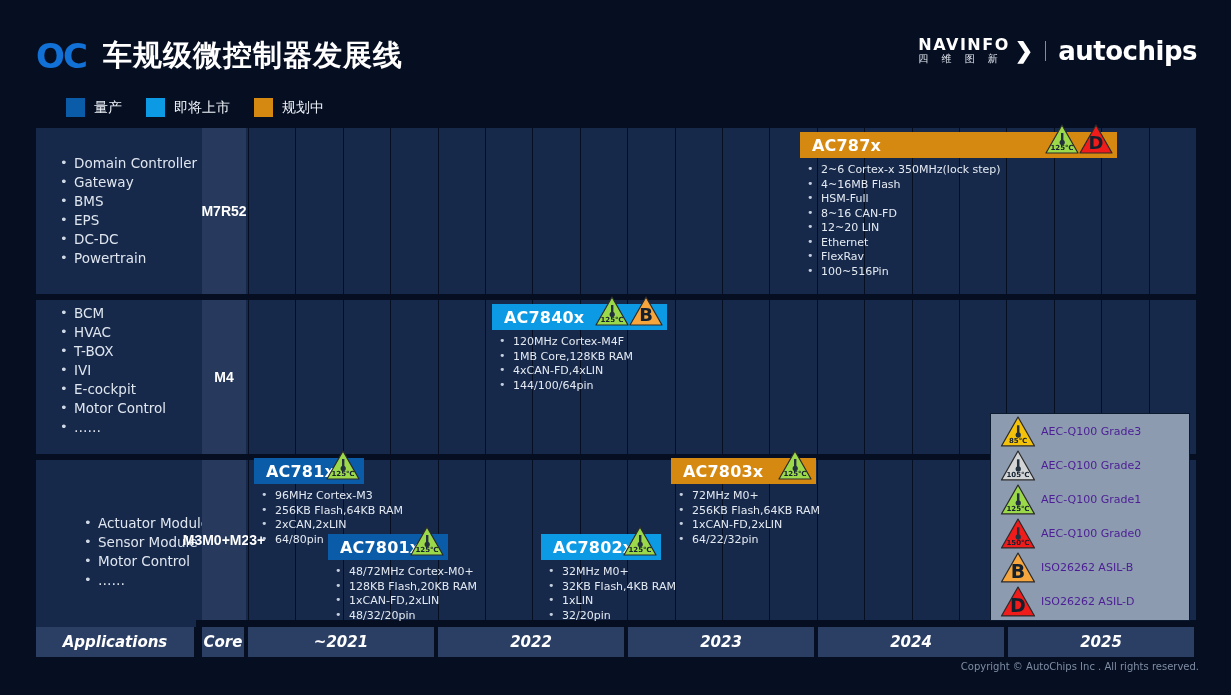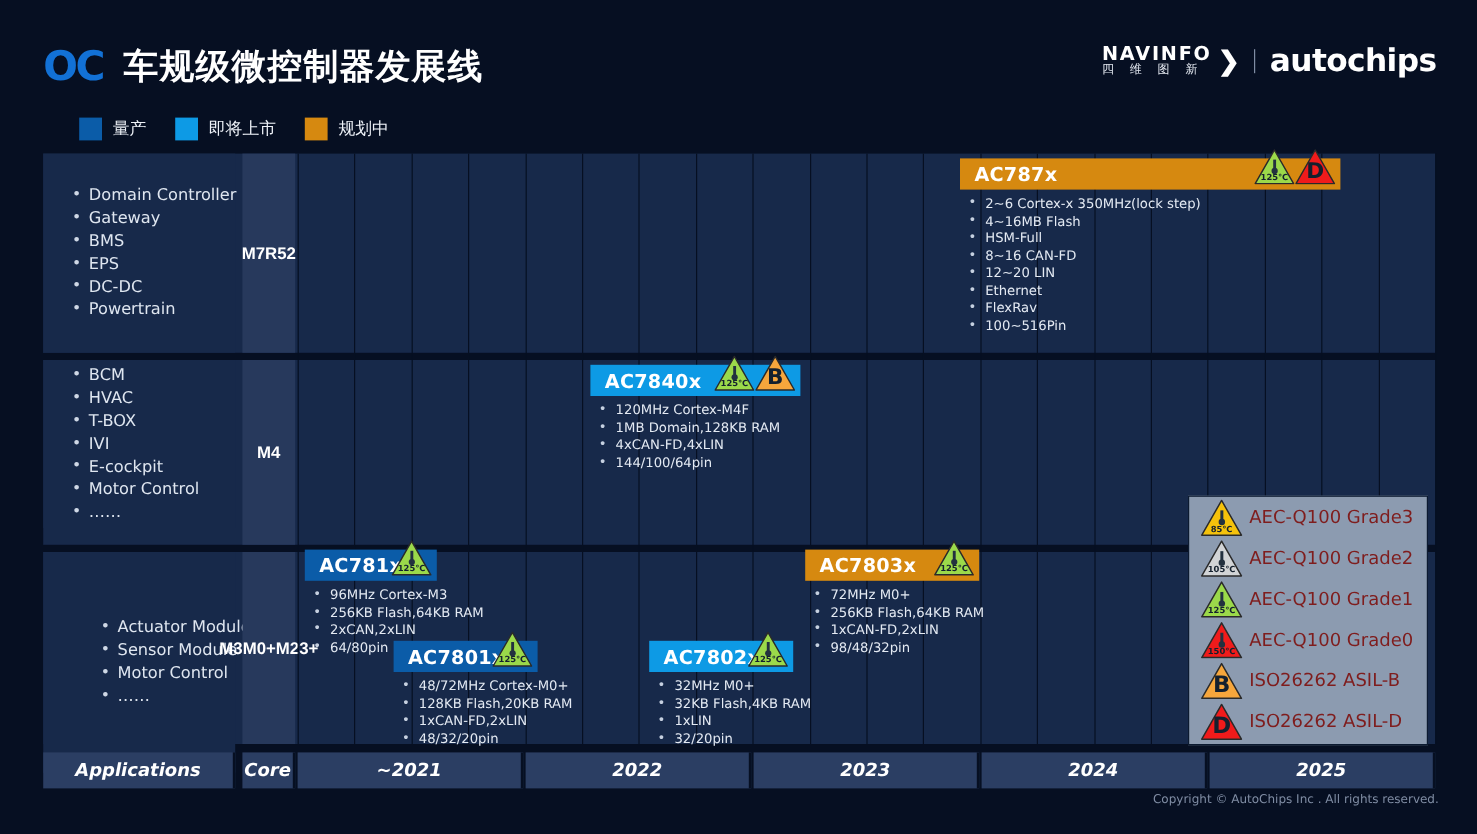--- a/index.html
+++ b/index.html
@@ -73,21 +73,21 @@
   .tri .tri-temp{ position:absolute; left:0; width:34px; text-align:center; bottom:2px;
                   font-size:7px; font-weight:bold; color:#14202e; font-family:"DejaVu Sans", sans-serif;}
   .tri .tri-letter{ position:absolute; left:0; width:34px; text-align:center; bottom:1px;
                   font-size:16px; font-weight:bold; color:#14202e; font-family:"DejaVu Sans", sans-serif;}
 
   
   #cert-legend{ position:absolute; left:990px; top:413px; width:200px; height:208px;
                 background:#8c9bb0; border:1px solid #0c1a30; }
   .cl-row{ height:34px; display:flex; align-items:center; padding-left:4px; }
   .cl-tri{ width:46px; display:flex; justify-content:center; }
-  .cl-label{ font-size:15px; color:#7f1d1d; font-family:"DejaVu Sans", sans-serif; }
+  .cl-label{ font-size:11px; color:#4c1d95; font-family:"DejaVu Sans", sans-serif; }
 
   
   #axis{ position:absolute; left:36px; top:627px; height:30px; }
   .axcell{ position:absolute; top:0; height:30px; background:#2b3e63;
            display:flex; align-items:center; justify-content:center;
            font-size:15px; font-weight:bold; color:#ffffff; font-family:"DejaVu Sans", sans-serif;
            border-right:2px solid #060f22;}
   #copyright{ position:absolute; right:32px; top:661px; font-size:10px; color:#7f8ca3;
               font-family:"DejaVu Sans", sans-serif; }
 </style>
@@ -244,21 +244,21 @@
           <span class="tri" style="width: 34px; height: 30px;">
             <svg width="34" height="30" viewBox="0 0 34 30">
               <path d="M17 1 L33 29 L1 29 Z" fill="#f6a63c" stroke="#2a2a2a" stroke-width="1.2" stroke-linejoin="round"></path>
             </svg>
             <span class="tri-letter" style="width: 34px; font-size: 18px;">B</span>
           </span>
         </div>
       </div>
       <ul class="prod-specs">
         <li>120MHz  Cortex-M4F</li>
-        <li>1MB Domain,128KB RAM</li>
+        <li>1MB Core,128KB RAM</li>
         <li>4xCAN-FD,4xLIN</li>
         <li>144/100/64pin</li>
       </ul>
     </div>
     <div class="prod" style="left: 218px; top: 330px; width: 110px;">
       <div class="prod-bar" style="background: rgb(11, 92, 168); height: 26px;">
         <span class="prod-name">AC781x</span>
         <div class="badges">
           <span class="tri" style="width: 34px; height: 30px;">
             <svg width="34" height="30" viewBox="0 0 34 30">
@@ -338,21 +338,21 @@
               </g>
             </svg>
             <span class="tri-temp" style="width: 34px; font-size: 7px;">125℃</span>
           </span>
         </div>
       </div>
       <ul class="prod-specs">
         <li>72MHz M0+</li>
         <li>256KB Flash,64KB RAM</li>
         <li>1xCAN-FD,2xLIN</li>
-        <li>98/48/32pin</li>
+        <li>64/22/32pin</li>
       </ul>
     </div>
   </div>
 
 <div id="cert-legend">
     <div class="cl-row">
       <div class="cl-tri">
         <span class="tri" style="width: 36px; height: 31px;">
           <svg width="36" height="31" viewBox="0 0 34 30">
             <path d="M17 1 L33 29 L1 29 Z" fill="#f5c20b" stroke="#2a2a2a" stroke-width="1.2" stroke-linejoin="round"></path>

